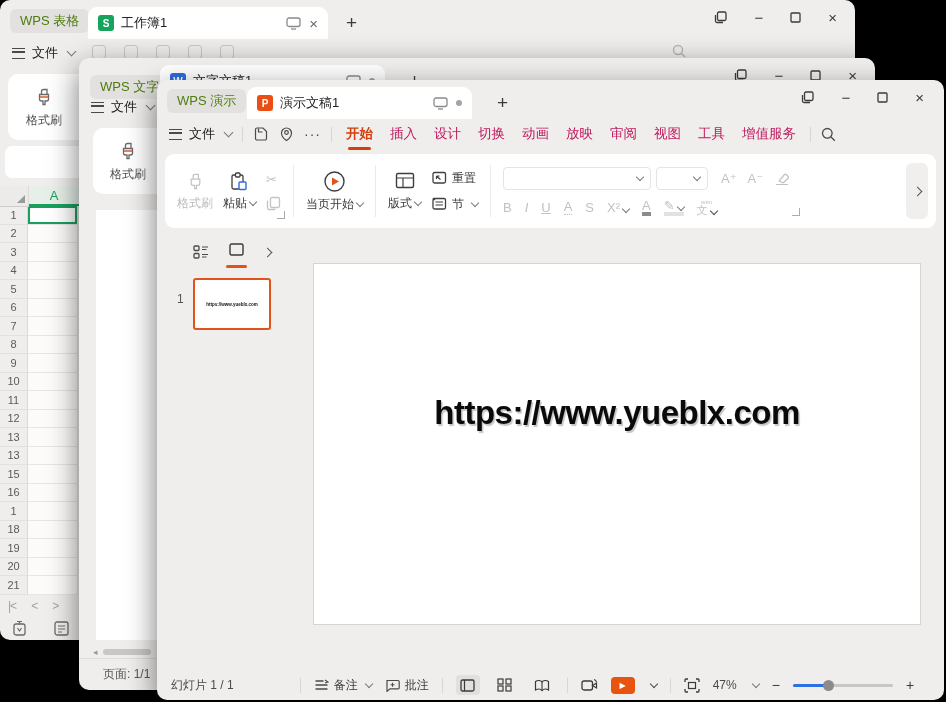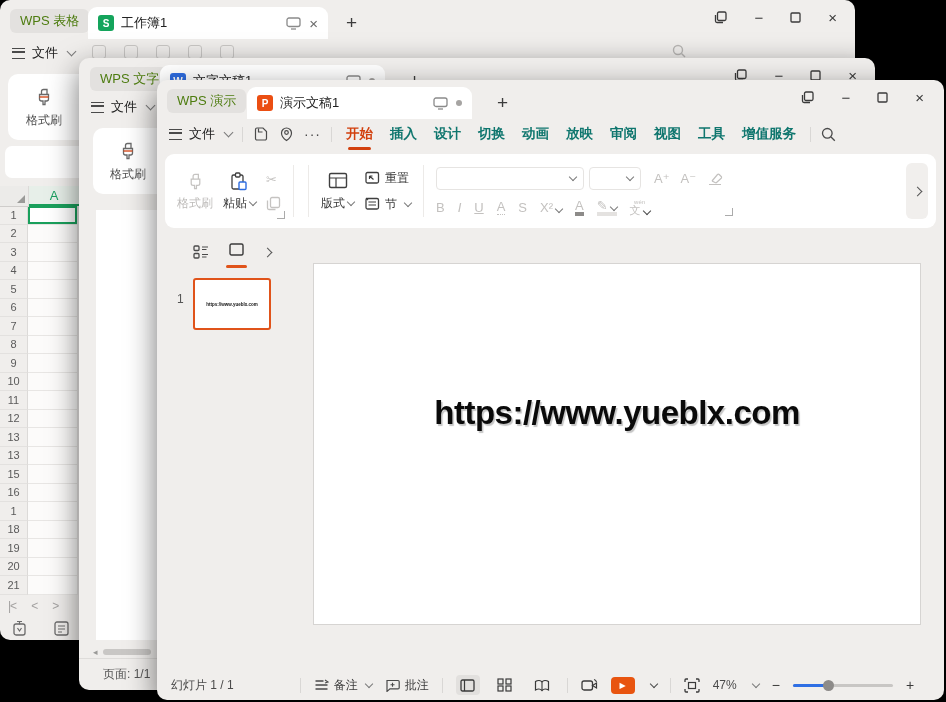--- a/index.html
+++ b/index.html
@@ -54,21 +54,21 @@
   #win-wps{left:79px;top:58px;width:796px;height:632px;z-index:2;}
   #win-wps .docpage{position:absolute;left:17px;top:152px;width:140px;height:430px;background:#fff;}
   #win-wps .hscroll{position:absolute;left:14px;top:589px;display:flex;align-items:center;gap:5px;}
   #win-wps .hscroll .bar{width:48px;height:6px;border-radius:3px;background:#c9c7c5;}
   #win-wps .wstatus{position:absolute;left:0;top:600px;width:120px;height:32px;border-top:1px solid #dedcda;
         font-size:12px;color:#555;display:flex;align-items:center;padding-left:24px;box-sizing:border-box;}
   
   #win-wpp{left:157px;top:80px;width:787px;height:620px;z-index:3;}
   #win-wpp .menubar{position:absolute;left:12px;top:40px;height:28px;display:flex;align-items:center;gap:10px;}
   .mitems{display:flex;align-items:center;gap:17px;margin:0 4px;}
-  .mitem{font-size:13.5px;color:#0f766e;position:relative;white-space:nowrap;font-weight:bold;}
+  .mitem{font-size:13.5px;color:#be185d;position:relative;white-space:nowrap;}
   .mitem.active{color:#d2400e;font-weight:bold;}
   .mitem.active::after{content:"";position:absolute;left:2px;right:2px;bottom:-7px;height:3px;border-radius:2px;background:#d2400e;}
   .ell{font-size:14px;color:#4a4a4a;letter-spacing:1px;}
   .ribbon{position:absolute;left:8px;top:74px;width:771px;height:74px;background:#fff;border-radius:9px;
           display:flex;align-items:center;padding:0 34px 0 12px;box-sizing:border-box;gap:10px;}
   .rgroup{display:flex;align-items:center;gap:10px;position:relative;height:60px;}
   .rcol{display:flex;flex-direction:column;align-items:center;justify-content:center;gap:3px;height:58px;}
   .rlabel{font-size:12px;color:#3a3a3a;white-space:nowrap;display:flex;align-items:center;}
   .rlabel.gray{color:#bdbbb9;}
   .rdiv{width:1px;height:52px;background:#eceae8;margin:0 2px;}
@@ -264,21 +264,21 @@
         <path d="M5.5 8 l2 3 2-3" fill="none" stroke="#6a6a6a" stroke-width="1.2"></path>
       </svg>
     <svg width="17" height="17" viewBox="0 0 17 17">
         <rect x="2" y="2" width="13" height="13" rx="2" fill="none" stroke="#6a6a6a" stroke-width="1.3"></rect>
         <path d="M5 6 h7 M5 9 h7 M5 12 h4" stroke="#6a6a6a" stroke-width="1.1"></path>
       </svg>
   </div>
 </div>
 
 <div class="win" id="win-wps">
-  <span class="appbadge" style="left:11px;top:9px">WPS 文字</span>
+  <span class="appbadge" style="left:11px;top:17px">WPS 文字</span>
   <div class="tab" style="left:81px;top:7px;width:225px">
     <span class="docbadge" style="background:#2d6ce0">W</span>
     <span class="tabtitle">文字文稿1</span>
     <span class="tabright">
       <svg width="15" height="13" viewBox="0 0 15 13">
           <rect x="1" y="1" width="13" height="8.5" rx="2" fill="none" stroke="#8a8a8a" stroke-width="1.3"></rect>
           <line x1="5" y1="12" x2="10" y2="12" stroke="#8a8a8a" stroke-width="1.3"></line>
         </svg>
       <span class="dot"></span>
     </span>
@@ -403,20 +403,30 @@
       <div class="stack2">
         <span style="font-size:13px;color:#c5c3c1">✂</span>
         <svg width="15" height="15" viewBox="0 0 15 15">
             <rect x="4.5" y="1.5" width="9" height="10" rx="1.5" fill="none" stroke="#c5c3c1" stroke-width="1.3"></rect>
             <path d="M1.5 4.5 v7.5 a1.5 1.5 0 0 0 1.5 1.5 h6.5" fill="none" stroke="#c5c3c1" stroke-width="1.3"></path>
           </svg>
       </div>
       <span class="launcher" style="right:-4px;bottom:2px"></span>
     </div>
     <span class="rdiv"></span>
+    <div class="rcol">
+      <svg width="23" height="23" viewBox="0 0 23 23">
+          <circle cx="11.5" cy="11.5" r="9.5" fill="none" stroke="#3f3f3f" stroke-width="1.4"></circle>
+          <path d="M9 7.5 L16 11.5 L9 15.5 Z" fill="#e0531a"></path>
+        </svg>
+      <span class="rlabel">
+          <span>当页开始</span>
+          <span class="chev sm"></span>
+        </span>
+    </div>
     <span class="rdiv"></span>
     <div class="rcol">
       <svg width="22" height="22" viewBox="0 0 22 22">
           <rect x="2.5" y="3.5" width="17" height="14" rx="1.5" fill="none" stroke="#3f3f3f" stroke-width="1.4"></rect>
           <path d="M2.5 8 h17 M9 8 v9.5" stroke="#3f3f3f" stroke-width="1.2"></path>
         </svg>
       <span class="rlabel">
           <span>版式</span>
           <span class="chev sm"></span>
         </span>

